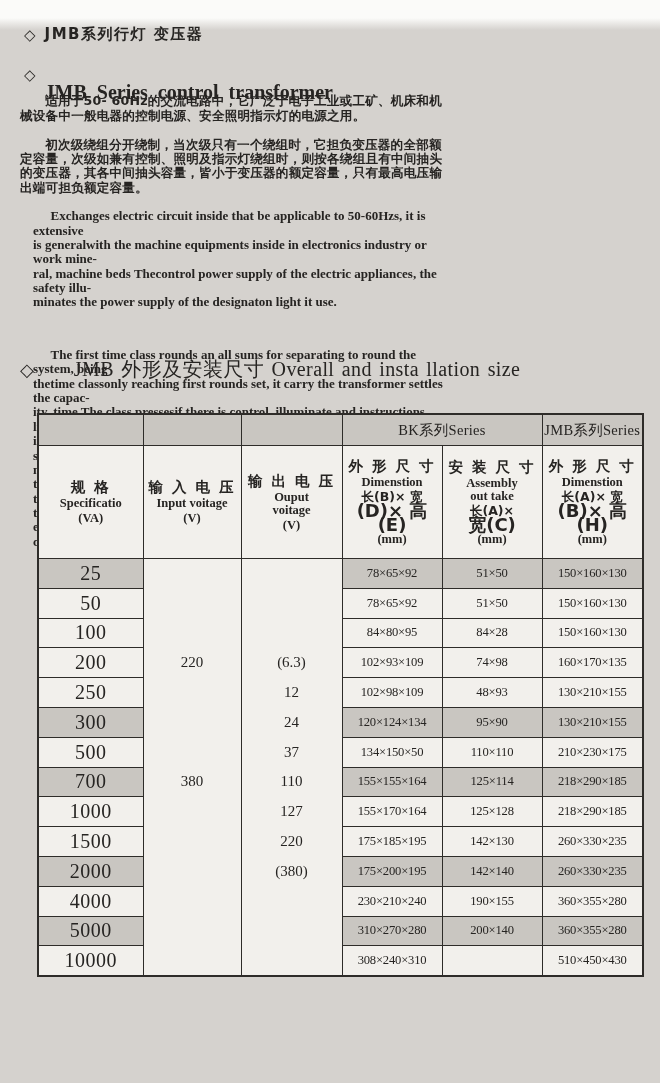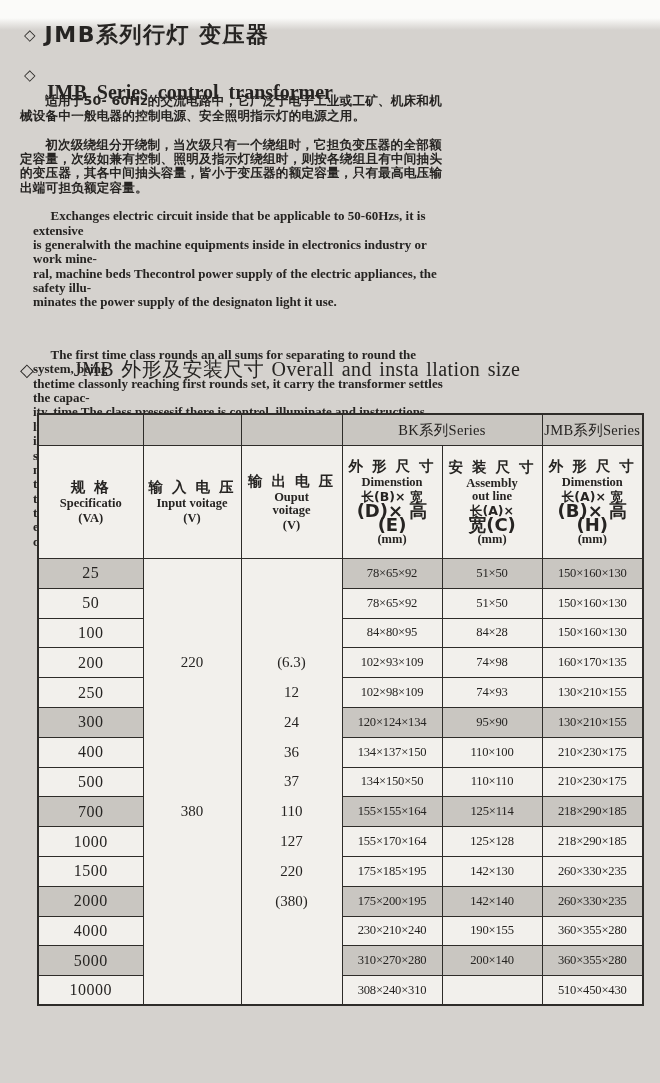--- a/index.html
+++ b/index.html
@@ -12,21 +12,21 @@
   .page {
     position:relative; width:660px; height:1083px; overflow:hidden;
     background:linear-gradient(180deg,#fbfbf9 0px,#fbfbf9 18px,#d5d2ce 30px,#d5d2ce 100%);
   }
   
   .title-block { position:absolute; left:24px; top:24px; }
   .title-row { display:flex; align-items:center; gap:9px; white-space:nowrap; }
   .diamond { font-size:15px; line-height:20px; color:#2c2a27; }
   .title-zh {
     font-family:"DejaVu Sans", sans-serif;
-    font-size:22px; font-weight:bold; letter-spacing:1.5px; line-height:21px;
+    font-size:15px; font-weight:bold; letter-spacing:1.5px; line-height:21px;
   }
   .title-en {
     font-size:20px; font-weight:600; word-spacing:5px; line-height:24px;
     font-family:"Liberation Serif", serif;
     margin-top:35px;
   }
   
   .para-zh {
     position:absolute; left:20px; top:80px; width:444px;
     font-family:"DejaVu Sans", sans-serif;
@@ -54,21 +54,21 @@
     border:1.5px solid #2e2c29;
     background:#f2f0ec;
     text-align:center; vertical-align:middle;
     padding:0; overflow:hidden;
   }
   tr.group-header td { height:30px; background:#c9c6c1; font-size:14.5px; letter-spacing:0.3px; }
   tr.col-header td { height:112px; }
   tbody tr { height:29.8px; }
   td.volt { border-top:none; border-bottom:none; font-size:15px; }
   tr.shaded td.shade { background:#c9c6c1; }
-  td.spec { font-size:16px; letter-spacing:0.5px;margin-top:46px; }
+  td.spec { font-size:20px; letter-spacing:0.5px;margin-top:46px; }
   td.dim  { font-size:12.6px; letter-spacing:-0.2px; white-space:nowrap; }
   .h-zh {
     display:block; font-family:"DejaVu Sans", sans-serif;
     font-size:14.5px; font-weight:bold; letter-spacing:2px; line-height:18px; margin-bottom:1px;
   }
   .h-en  { display:block; font-size:12.5px; font-weight:bold; line-height:13.5px; }
   .h-dim { display:block; font-size:12.5px; font-weight:bold; line-height:14px; font-family:"DejaVu Sans", sans-serif;}
   .h-dim2{ display:block; font-size:18px; font-weight:bold; line-height:14px; font-family:"DejaVu Sans", sans-serif;}
   .h-unit{ display:block; font-size:12.5px; font-weight:bold; line-height:15px; }
 </style>
@@ -153,21 +153,21 @@
         <td>
           <span class="h-zh">外 形 尺 寸</span>
           <span class="h-en">Dimenstion</span>
           <span class="h-dim">长(B)× 宽</span>
           <span class="h-dim2">(D)× 高(E)</span>
           <span class="h-unit">(mm)</span>
         </td>
         <td>
           <span class="h-zh">安 装 尺 寸</span>
           <span class="h-en">Assembly</span>
-          <span class="h-en">out line</span>
+          <span class="h-en">out take</span>
           <span class="h-dim">长(A)×</span>
           <span class="h-dim2">宽(C)</span>
           <span class="h-unit">(mm)</span>
         </td>
         <td>
           <span class="h-zh">外 形 尺 寸</span>
           <span class="h-en">Dimenstion</span>
           <span class="h-dim">长(A)× 宽</span>
           <span class="h-dim2">(B)× 高(H)</span>
           <span class="h-unit">(mm)</span>
@@ -205,38 +205,30 @@
     <td class="volt">(6.3)</td>
     <td class="dim shade">102×93×109</td>
     <td class="dim shade">74×98</td>
     <td class="dim shade">160×170×135</td>
   </tr>
         <tr>
     <td class="spec shade">250</td>
     <td class="volt"></td>
     <td class="volt">12</td>
     <td class="dim shade">102×98×109</td>
-    <td class="dim shade">74×93</td>
+    <td class="dim shade">48×93</td>
     <td class="dim shade">130×210×155</td>
   </tr>
         <tr class="shaded">
     <td class="spec shade">300</td>
     <td class="volt"></td>
     <td class="volt">24</td>
     <td class="dim shade">120×124×134</td>
     <td class="dim shade">95×90</td>
     <td class="dim shade">130×210×155</td>
-  </tr>
-        <tr>
-    <td class="spec shade">400</td>
-    <td class="volt"></td>
-    <td class="volt">36</td>
-    <td class="dim shade">134×137×150</td>
-    <td class="dim shade">110×100</td>
-    <td class="dim shade">210×230×175</td>
   </tr>
         <tr>
     <td class="spec shade">500</td>
     <td class="volt"></td>
     <td class="volt">37</td>
     <td class="dim shade">134×150×50</td>
     <td class="dim shade">110×110</td>
     <td class="dim shade">210×230×175</td>
   </tr>
         <tr class="shaded">

